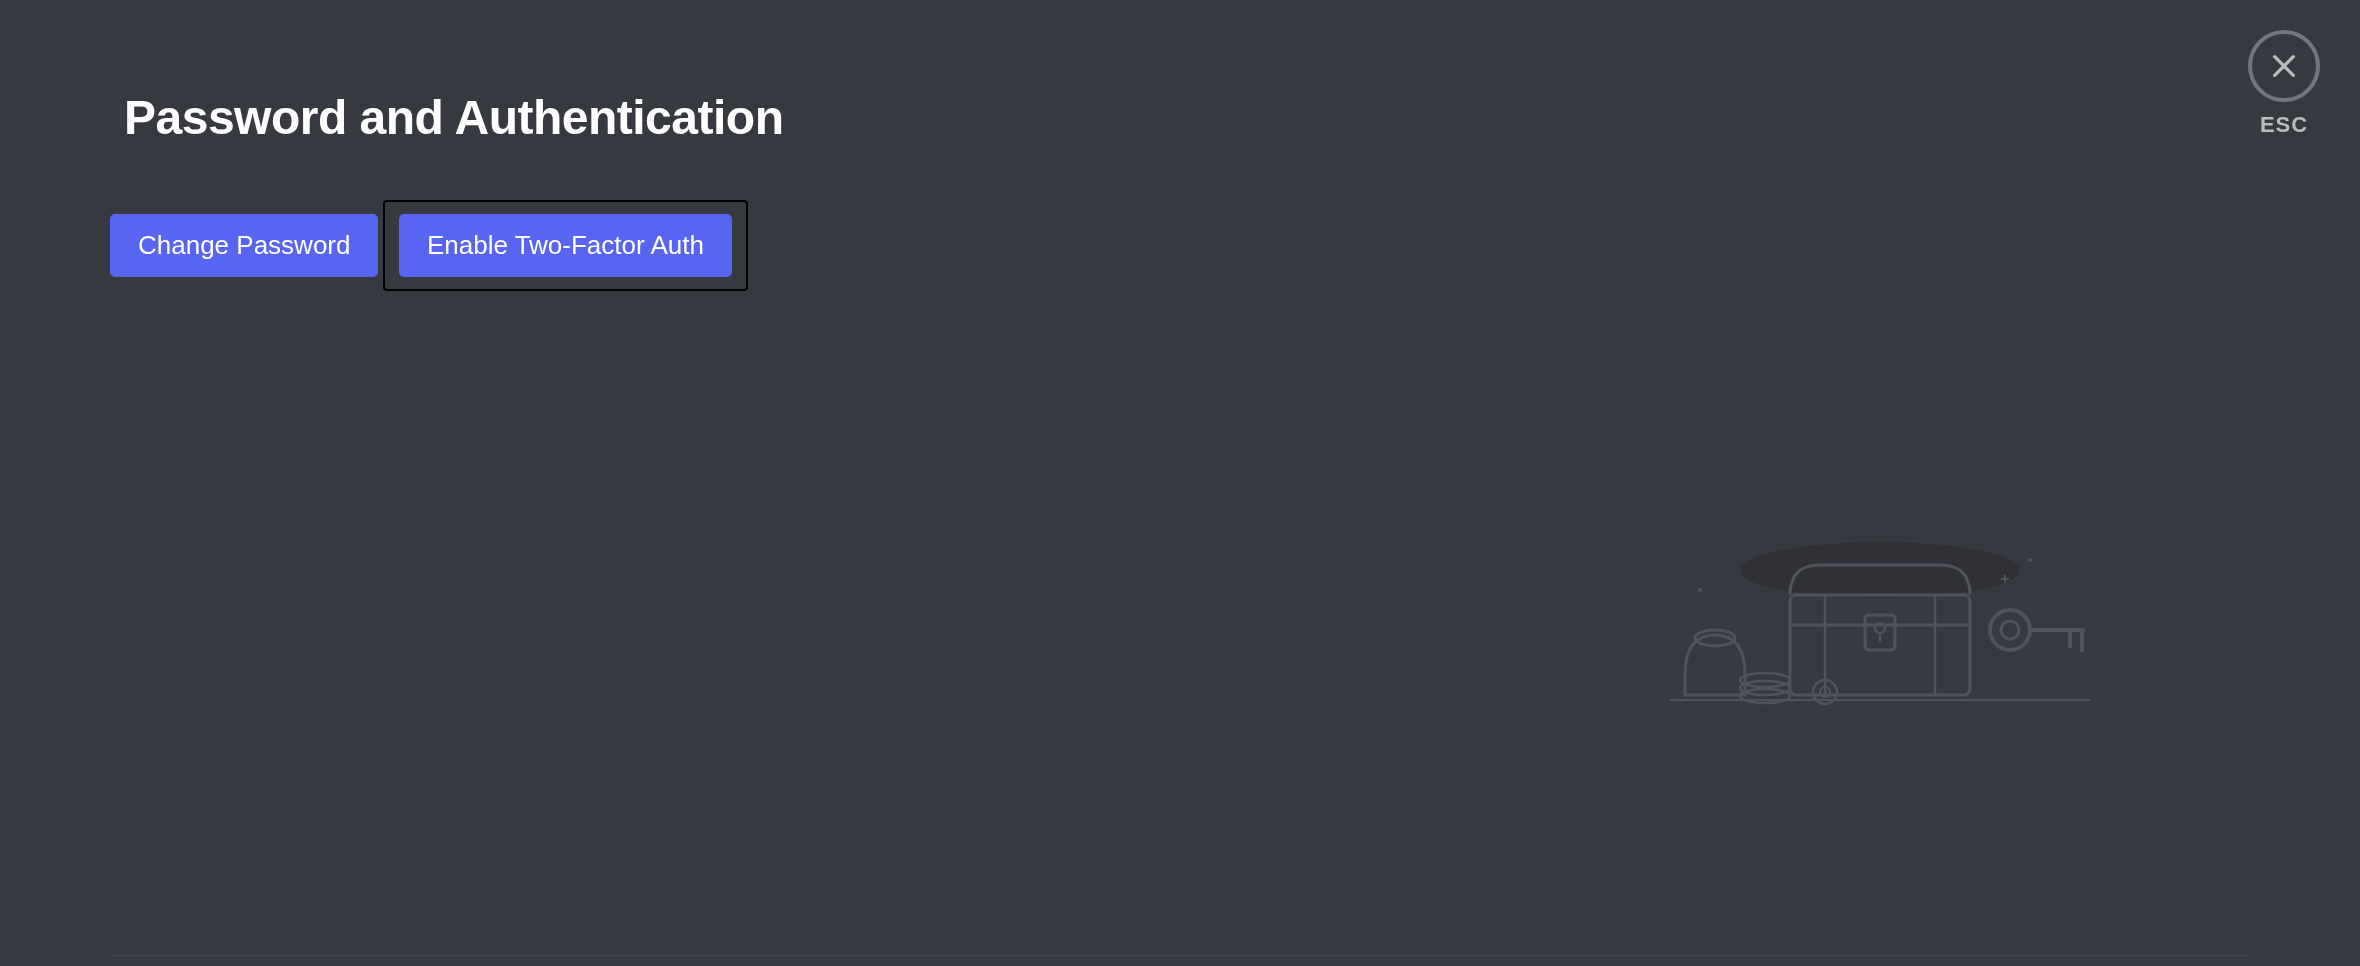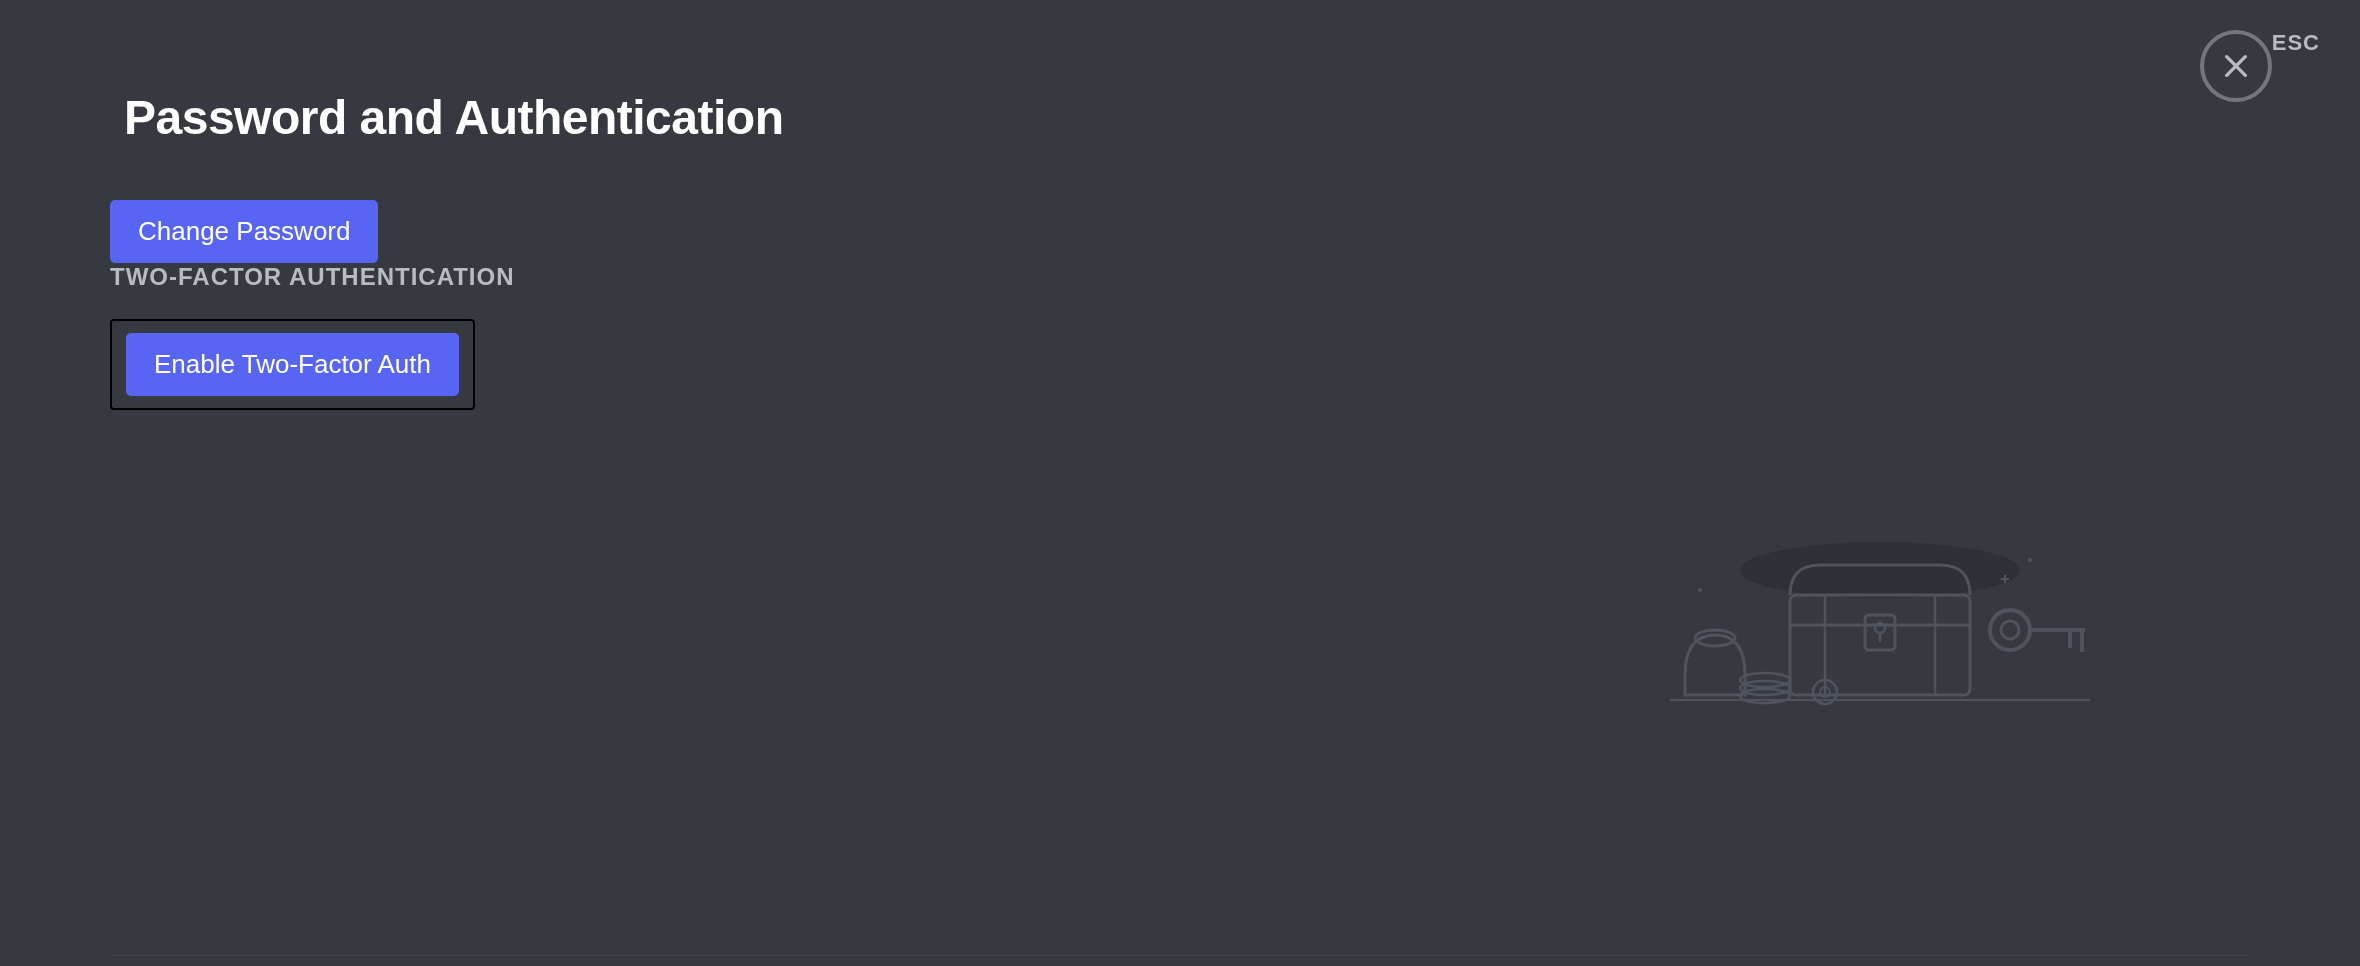--- a/index.html
+++ b/index.html
@@ -71,20 +71,22 @@
       border: 2px solid #000000;
       padding: 12px 14px;
       border-radius: 4px;
     }
 
     .close-button-wrapper {
       position: absolute;
       top: 30px;
       right: 40px;
       display: flex;
+      flex-direction: column;
+      align-items: center;
       cursor: pointer;
     }
 
     .close-circle {
       width: 72px;
       height: 72px;
       border: 4px solid #72767d;
       border-radius: 50%;
       display: flex;
       align-items: center;
@@ -120,21 +122,20 @@
     }
   </style>
 </head>
 <body>
 
 <div class="content-container">
   <h1 class="page-title">Password and Authentication</h1>
 
   <button class="btn change-password-btn">Change Password</button>
 
-  <h2 class="section-header">TWO-FACTOR AUTHENTICATION</h2>
 
 
   <div class="highlight-box">
     <button class="btn">Enable Two-Factor Auth</button>
   </div>
 </div>
 
 <div class="close-button-wrapper">
   <div class="close-circle">
     <svg viewBox="0 0 24 24" fill="none" stroke="#b9bbbe" stroke-width="2.5" stroke-linecap="round">

